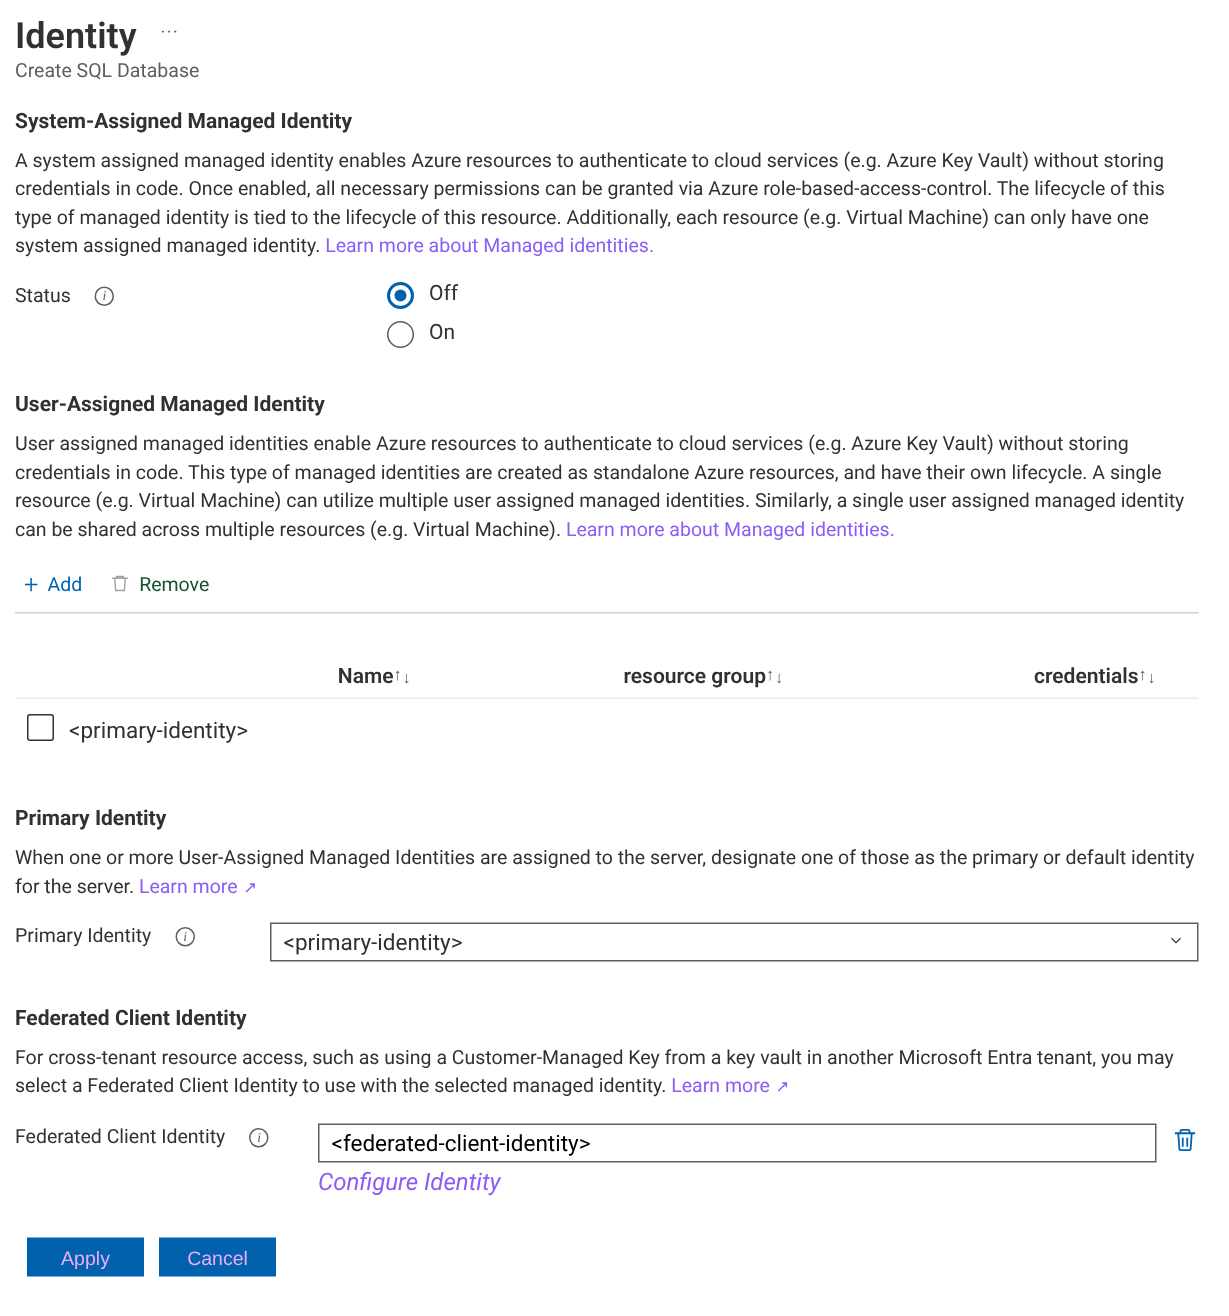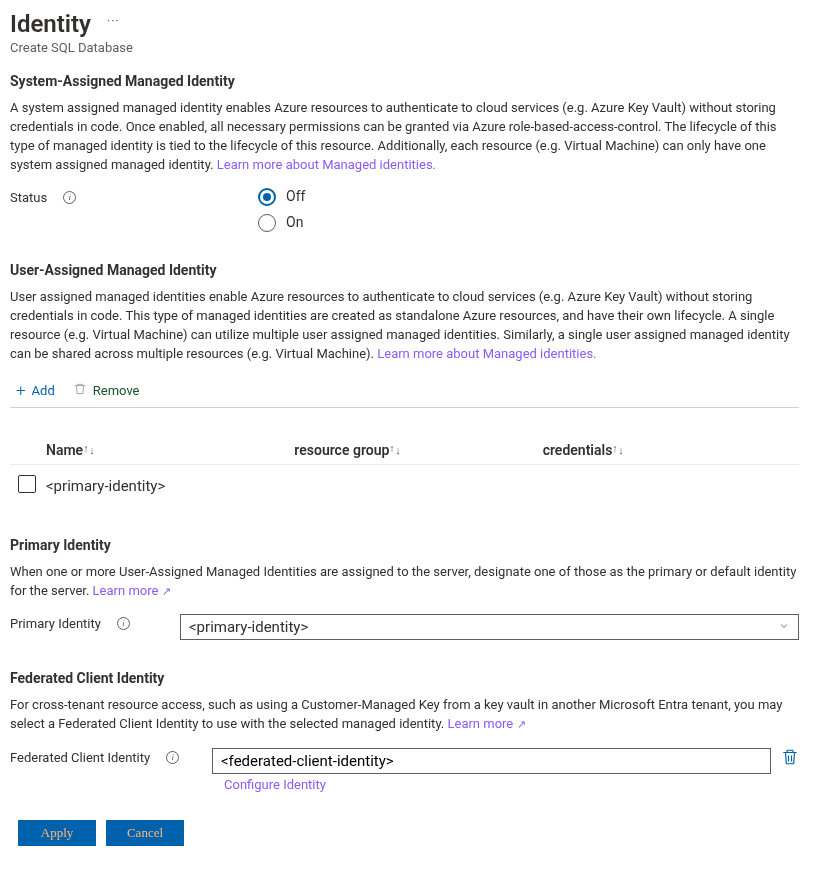--- a/index.html
+++ b/index.html
@@ -49,56 +49,56 @@
   .plus-icon { font-size: 17px; font-weight: 300; line-height: 1; }
   .trash-icon svg { width: 14px; height: 14px; }
 
   .hr { border: 0; border-top: 1px solid #d2d0ce; margin: 6px 0 28px 0; }
 
   .table-head {
     display: flex; align-items: center; padding: 6px 8px;
     border-bottom: 1px solid #edebe9; font-size: 14px; font-weight: 600;
   }
   .th-check { width: 28px; }
-  .th { flex: 1; display: flex; align-items: center; justify-content: flex-start; padding-right: 18px; }
+  .th { flex: 1; display: flex; align-items: center; justify-content: flex-end; padding-right: 18px; }
   .sort-icon { font-size: 11px; color: #605e5c; position: relative; width: 14px; height: 13px; }
   .sort-icon::before { content: "↑"; position: absolute; left: 0; top: -1px; }
   .sort-icon::after { content: "↓"; position: absolute; left: 6px; top: 1px; }
 
   .table-row { display: flex; align-items: center; padding: 10px 8px; font-size: 15px; }
   .cell-check { width: 28px; }
   .checkbox {
     width: 18px; height: 18px; border: 1px solid #323130; border-radius: 2px;
     display: inline-block; background: #fff;
   }
   .cell { flex: 1; }
 
   .select-box {
     width: 100%; border: 1px solid #605e5c; height: 26px;
     display: flex; align-items: center; justify-content: space-between;
     padding: 0 8px; font-size: 15px; cursor: pointer;
   }
   .chevron-down svg { width: 12px; height: 12px; }
 
-  .input-row { display: flex; align-items: flex-start; gap: 10px; }
+  .input-row { display: flex; align-items: center; gap: 10px; }
   .text-input {
     flex: 1; border: 1px solid #605e5c; height: 26px;
     padding: 0 8px; font-size: 15px; font-family: inherit;
   }
   .delete-btn { color: #0062ad; cursor: pointer; }
   .delete-btn svg { width: 18px; height: 18px; }
 
-  .configure-link { font-size: 13px; margin-top: 3px; display: inline-block; margin-left: 12px; }
+  .configure-link { font-size: 16px; margin-top: 3px; display: inline-block; margin-left: 0; font-style: italic; }
 
   .ext-link-icon { font-size: 11px; margin-left: 1px; }
 
   .footer-buttons { display: flex; gap: 10px; margin-top: 28px; margin-left: 8px; }
   .btn {
-    min-width: 78px; height: 26px; border: 0; color: #fdba74; font-size: 13px;
-    font-family: Liberation Serif, serif; cursor: pointer; background: #0062ad; padding: 0 14px;
+    min-width: 78px; height: 26px; border: 0; color: #f0abfc; font-size: 13px;
+    font-family: Liberation Sans, sans-serif; cursor: pointer; background: #0062ad; padding: 0 14px;
   }
 
   .section-gap { margin-top: 30px; }
 </style>
 </head>
 <body>
 
 <div class="blade-title-row">
   <h1 class="blade-title">Identity</h1>
   <span class="ellipsis">···</span>

